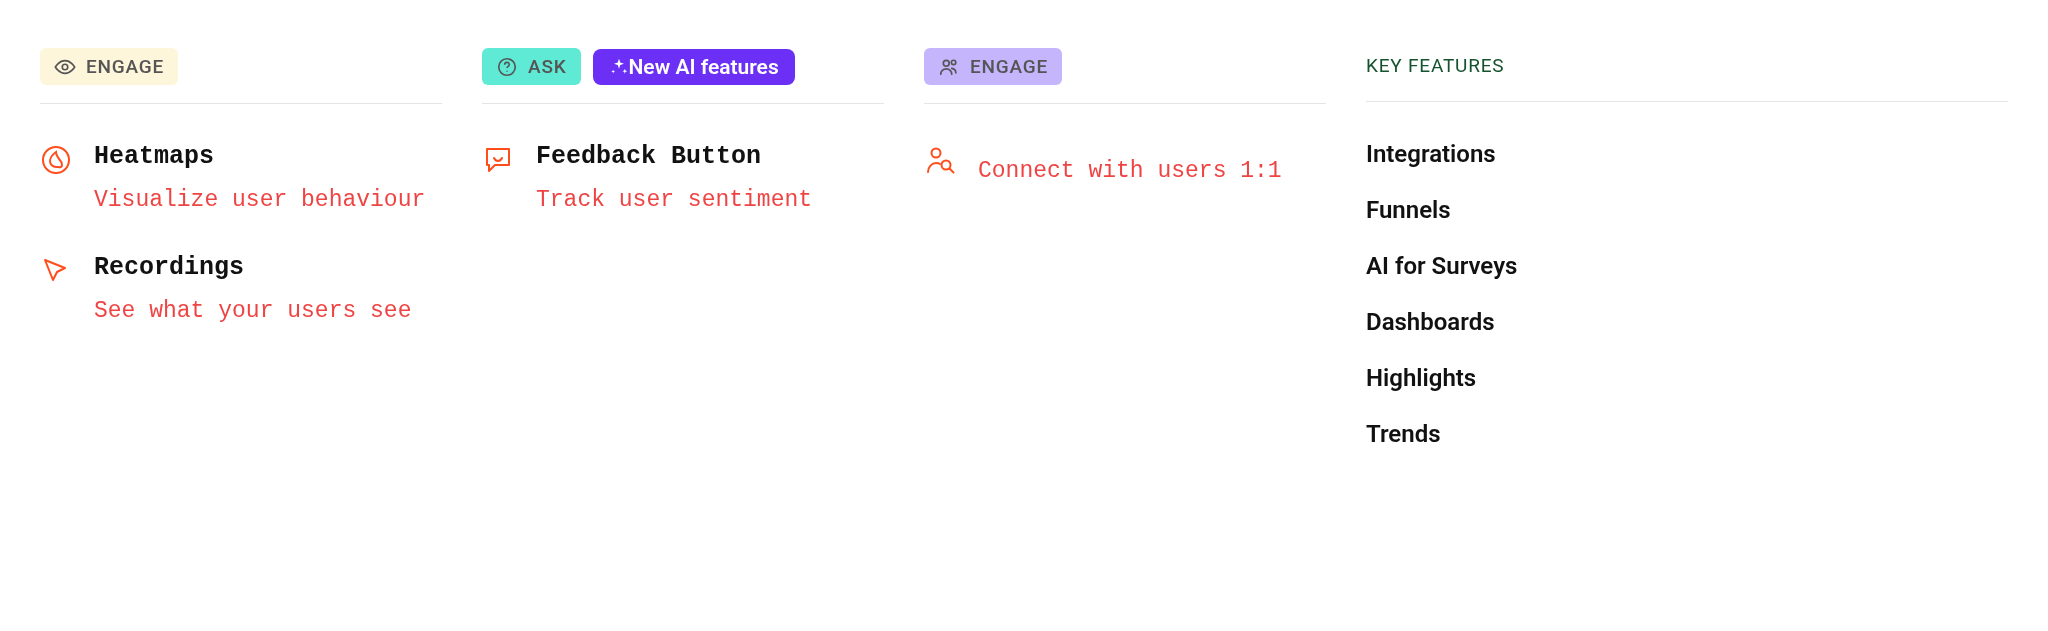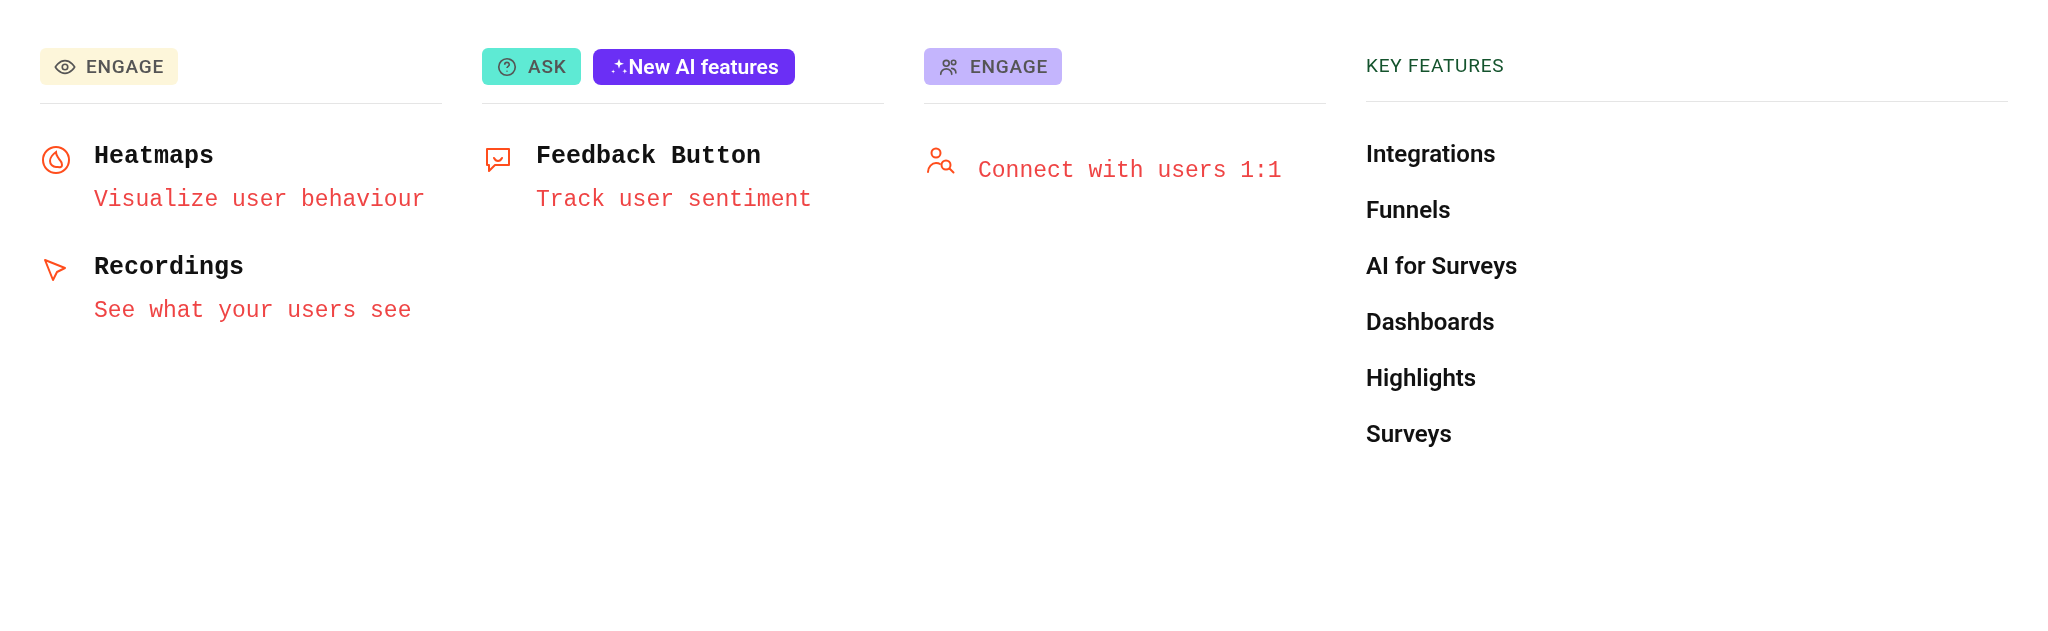--- a/index.html
+++ b/index.html
@@ -232,17 +232,17 @@
   <div class="column last">
     <div class="header noborder-only-label">
       <span class="key-features-label">KEY FEATURES</span>
     </div>
     <div class="feature-list">
       <div class="feature">Integrations</div>
       <div class="feature">Funnels</div>
       <div class="feature">AI for Surveys</div>
       <div class="feature">Dashboards</div>
       <div class="feature">Highlights</div>
-      <div class="feature">Surveys</div>
+      <div class="feature">Trends</div>
     </div>
   </div>
 
 </div>
 
 </body></html>

